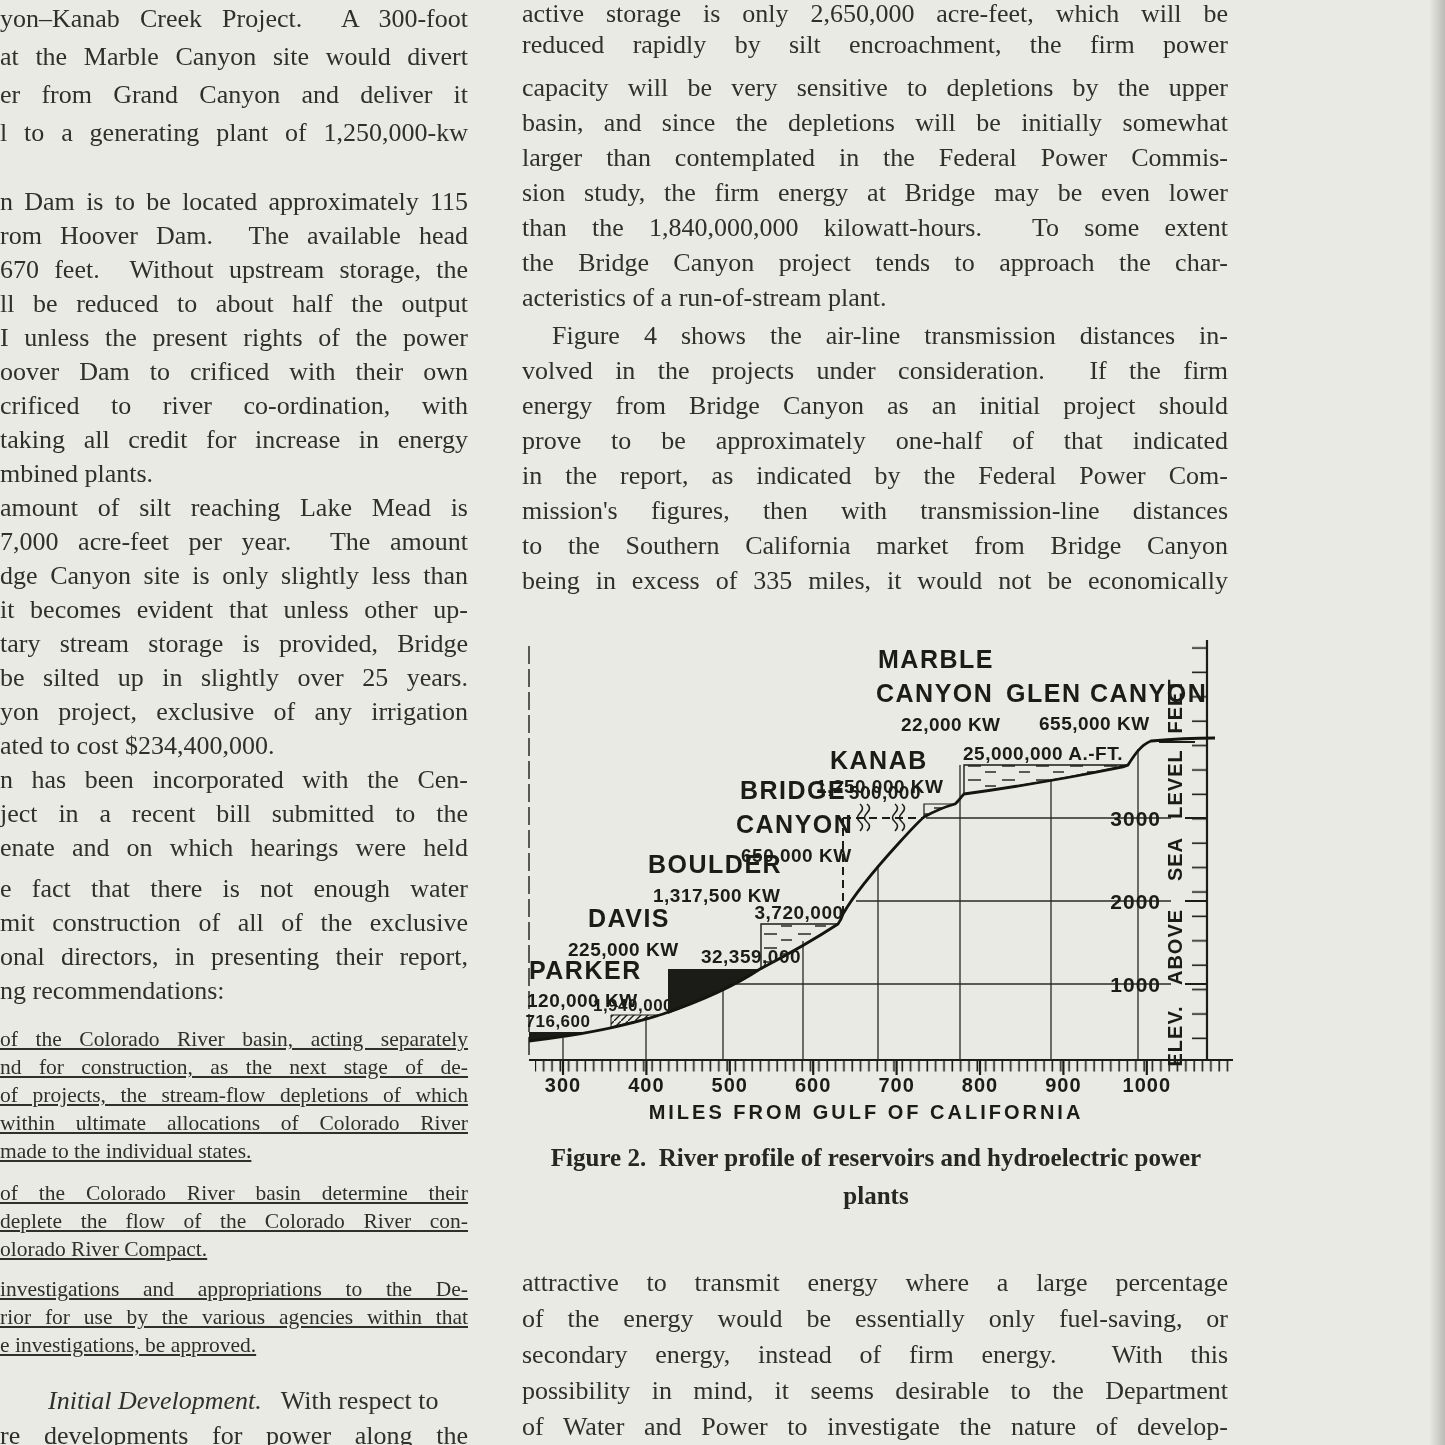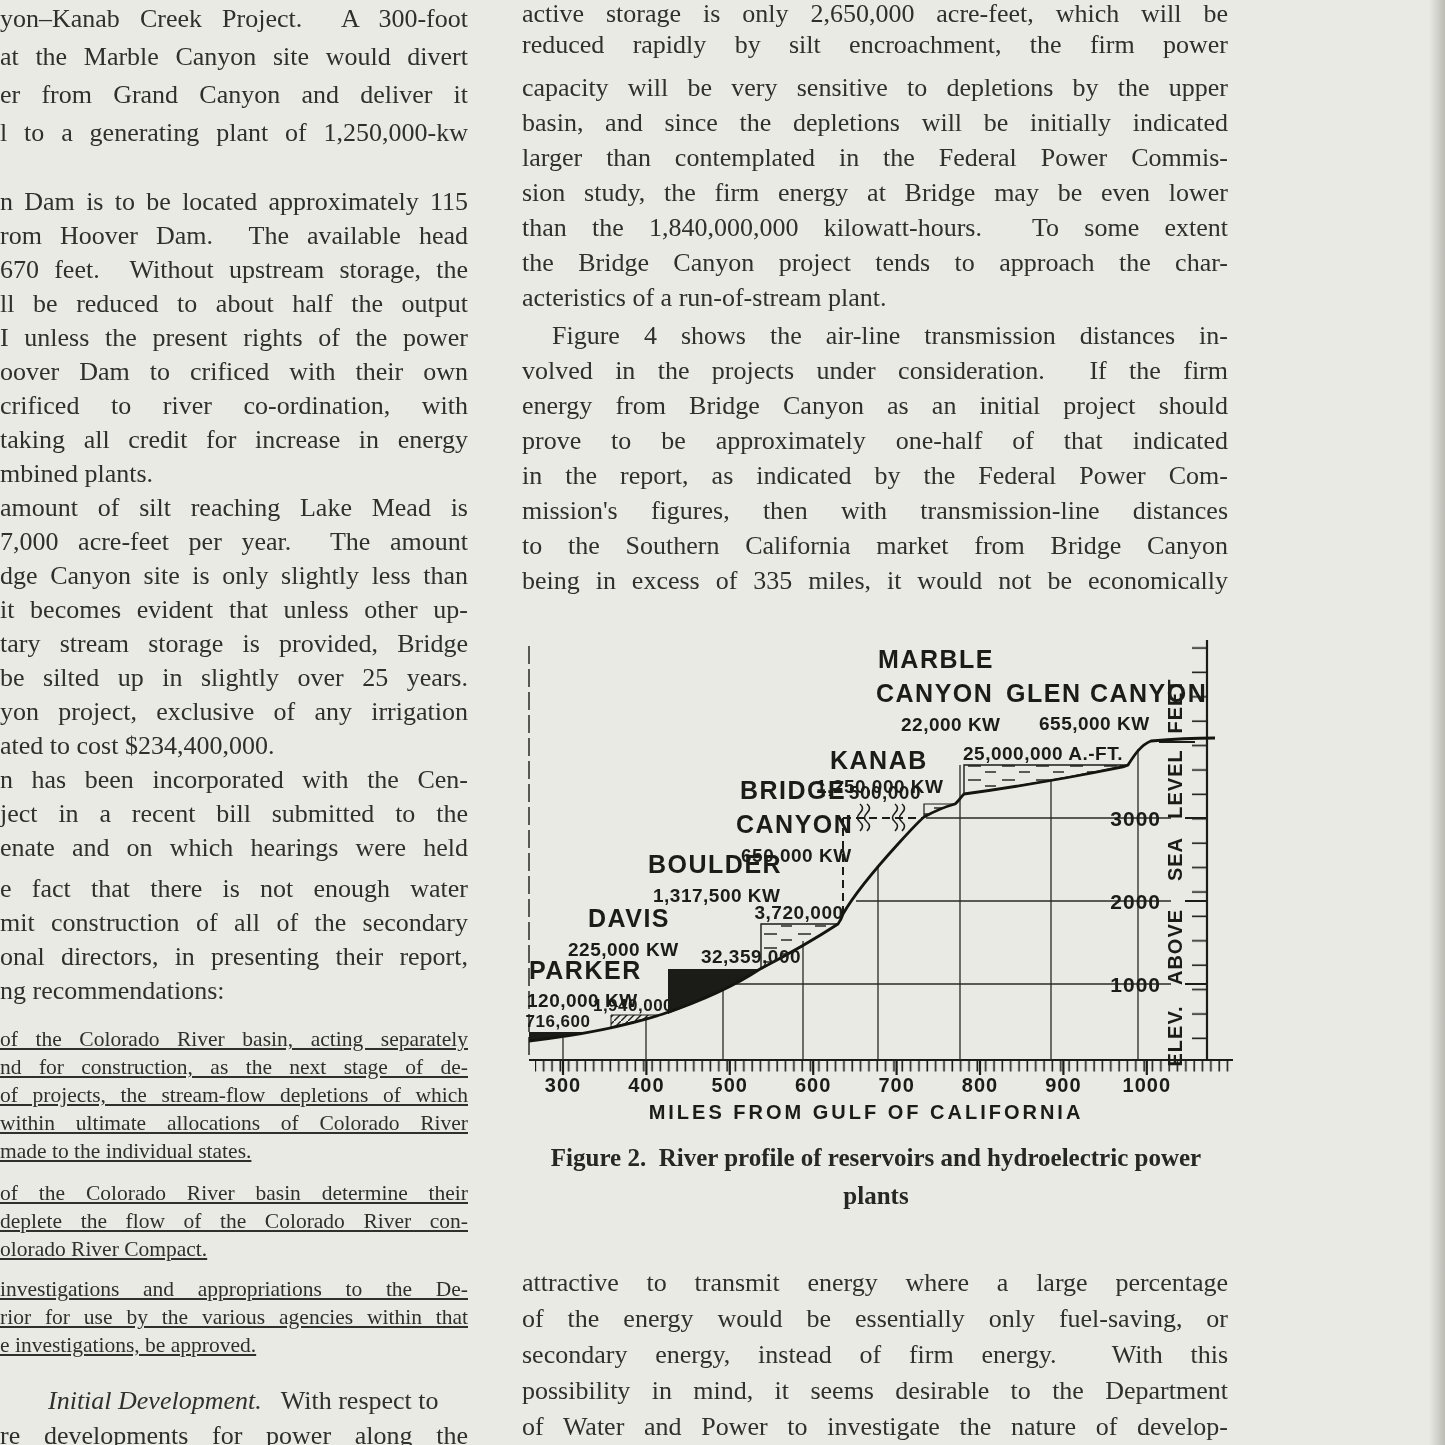--- a/index.html
+++ b/index.html
@@ -61,21 +61,21 @@
   <div class="tl" style="top:593px">it becomes evident that unless other up-</div>
   <div class="tl" style="top:627px">tary stream storage is provided, Bridge</div>
   <div class="tl" style="top:661px">be silted up in slightly over 25 years.</div>
   <div class="tl" style="top:695px">yon project, exclusive of any irrigation</div>
   <div class="tl e" style="top:729px">ated to cost $234,400,000.</div>
   <div class="tl" style="top:763px">n has been incorporated with the Cen-</div>
   <div class="tl" style="top:797px">ject in a recent bill submitted to the</div>
   <div class="tl" style="top:831px">enate and on which hearings were held</div>
 
   <div class="tl" style="top:872px">e fact that there is not enough water</div>
-  <div class="tl" style="top:906px">mit construction of all of the secondary</div>
+  <div class="tl" style="top:906px">mit construction of all of the exclusive</div>
   <div class="tl" style="top:940px">onal directors, in presenting their report,</div>
   <div class="tl e" style="top:974px">ng recommendations:</div>
 
   <div class="tl small" style="top:1026px">of the Colorado River basin, acting separately</div>
   <div class="tl small" style="top:1054px">nd for construction, as the next stage of de-</div>
   <div class="tl small" style="top:1082px">of projects, the stream-flow depletions of which</div>
   <div class="tl small" style="top:1110px">within ultimate allocations of Colorado River</div>
   <div class="tl small e" style="top:1138px">made to the individual states.</div>
 
   <div class="tl small" style="top:1180px">of the Colorado River basin determine their</div>
@@ -89,21 +89,21 @@
   <div class="tl e" style="top:1384px">
     <span class="ital">Initial Development.</span><span>&nbsp;&nbsp; With respect to</span>
   </div>
   <div class="tl" style="top:1419px">re developments for power along the</div>
 </div>
 
 <div class="col rcol" style="left:522px;width:706px;">
   <div class="tl" style="top:-3px">active storage is only 2,650,000 acre-feet, which will be</div>
   <div class="tl" style="top:28px">reduced rapidly by silt encroachment, the firm power</div>
   <div class="tl" style="top:71px">capacity will be very sensitive to depletions by the upper</div>
-  <div class="tl" style="top:106px">basin, and since the depletions will be initially indicated</div>
+  <div class="tl" style="top:106px">basin, and since the depletions will be initially somewhat</div>
   <div class="tl" style="top:141px">larger than contemplated in the Federal Power Commis-</div>
   <div class="tl" style="top:176px">sion study, the firm energy at Bridge may be even lower</div>
   <div class="tl" style="top:211px">than the 1,840,000,000 kilowatt-hours.&nbsp; To some extent</div>
   <div class="tl" style="top:246px">the Bridge Canyon project tends to approach the char-</div>
   <div class="tl e" style="top:281px">acteristics of a run-of-stream plant.</div>
 
   <div class="tl ind" style="top:319px">Figure 4 shows the air-line transmission distances in-</div>
   <div class="tl" style="top:354px">volved in the projects under consideration.&nbsp; If the firm</div>
   <div class="tl" style="top:389px">energy from Bridge Canyon as an initial project should</div>
   <div class="tl" style="top:424px">prove to be approximately one-half of that indicated</div>

